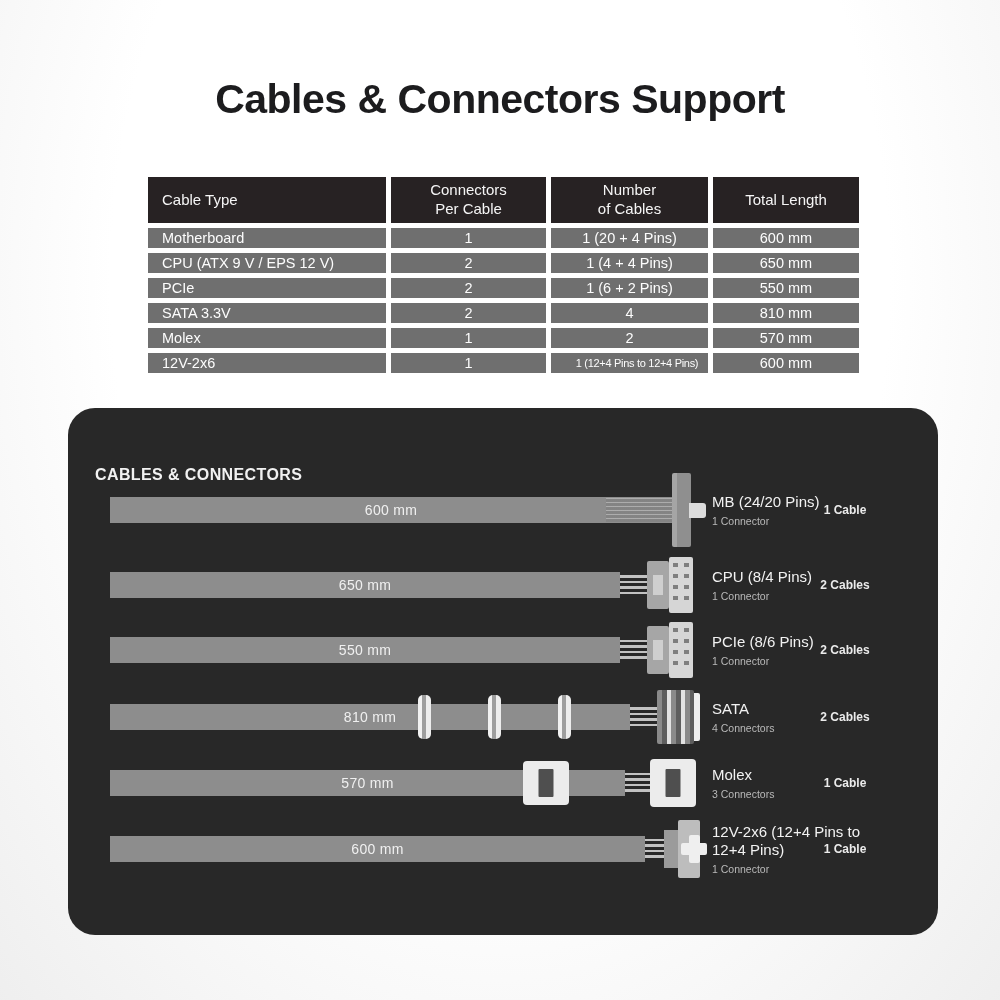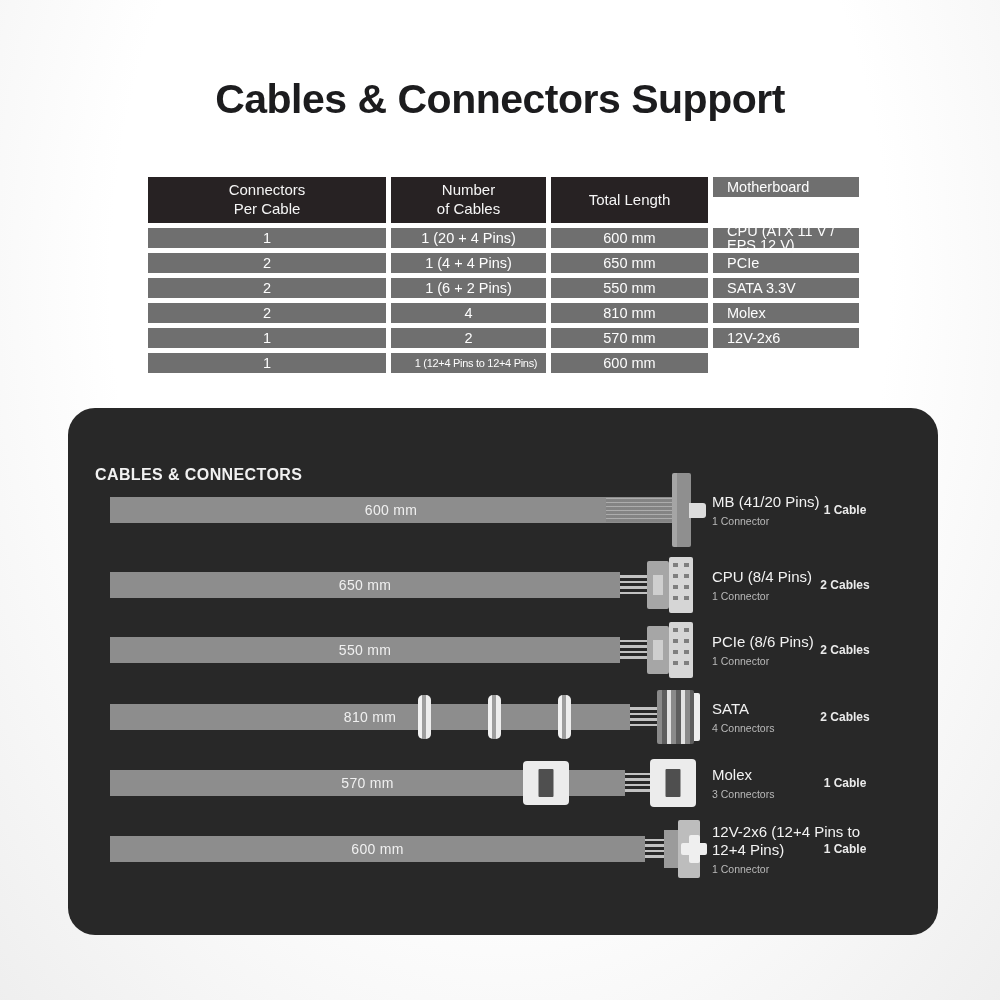--- a/index.html
+++ b/index.html
@@ -106,32 +106,33 @@
 
   
   .r0{top:62px} .r1{top:137px} .r2{top:202px} .r3{top:269px} .r4{top:335px} .r5{top:401px}
 </style>
 </head>
 <body>
 
 <h1 class="page-title">Cables &amp; Connectors Support</h1>
 
 <div class="spec-table">
+  <div class="th first">Cable Type</div>
   <div class="th">Connectors
 Per Cable</div>
   <div class="th">Number
 of Cables</div>
   <div class="th">Total Length</div>
 
   <div class="td first">Motherboard</div>
   <div class="td">1</div>
   <div class="td">1 (20 + 4 Pins)</div>
   <div class="td">600 mm</div>
 
-  <div class="td first">CPU (ATX 11 V / EPS 12 V)</div>
+  <div class="td first">CPU (ATX 9 V / EPS 12 V)</div>
   <div class="td">2</div>
   <div class="td">1 (4 + 4 Pins)</div>
   <div class="td">650 mm</div>
 
   <div class="td first">PCIe</div>
   <div class="td">2</div>
   <div class="td">1 (6 + 2 Pins)</div>
   <div class="td">550 mm</div>
 
   <div class="td first">SATA 3.3V</div>
@@ -154,21 +155,21 @@
   <div class="panel-heading">CABLES &amp; CONNECTORS</div>
 
   <div class="cable-row r0">
     <div class="bar" style="width:562px">
       <span class="len">600 mm</span>
       <span class="stripes"></span>
     </div>
     <div class="mb-block"></div>
     <div class="mb-latch"></div>
     <div class="label">
-      <div class="name">MB (41/20 Pins)</div>
+      <div class="name">MB (24/20 Pins)</div>
       <div class="sub">1 Connector</div>
     </div>
     <div class="count">1 Cable</div>
   </div>
 
   <div class="cable-row r1">
     <div class="bar" style="width:510px">
       <span class="len">650 mm</span>
     </div>
     <div class="wires" style="left:552px;width:27px"></div>

